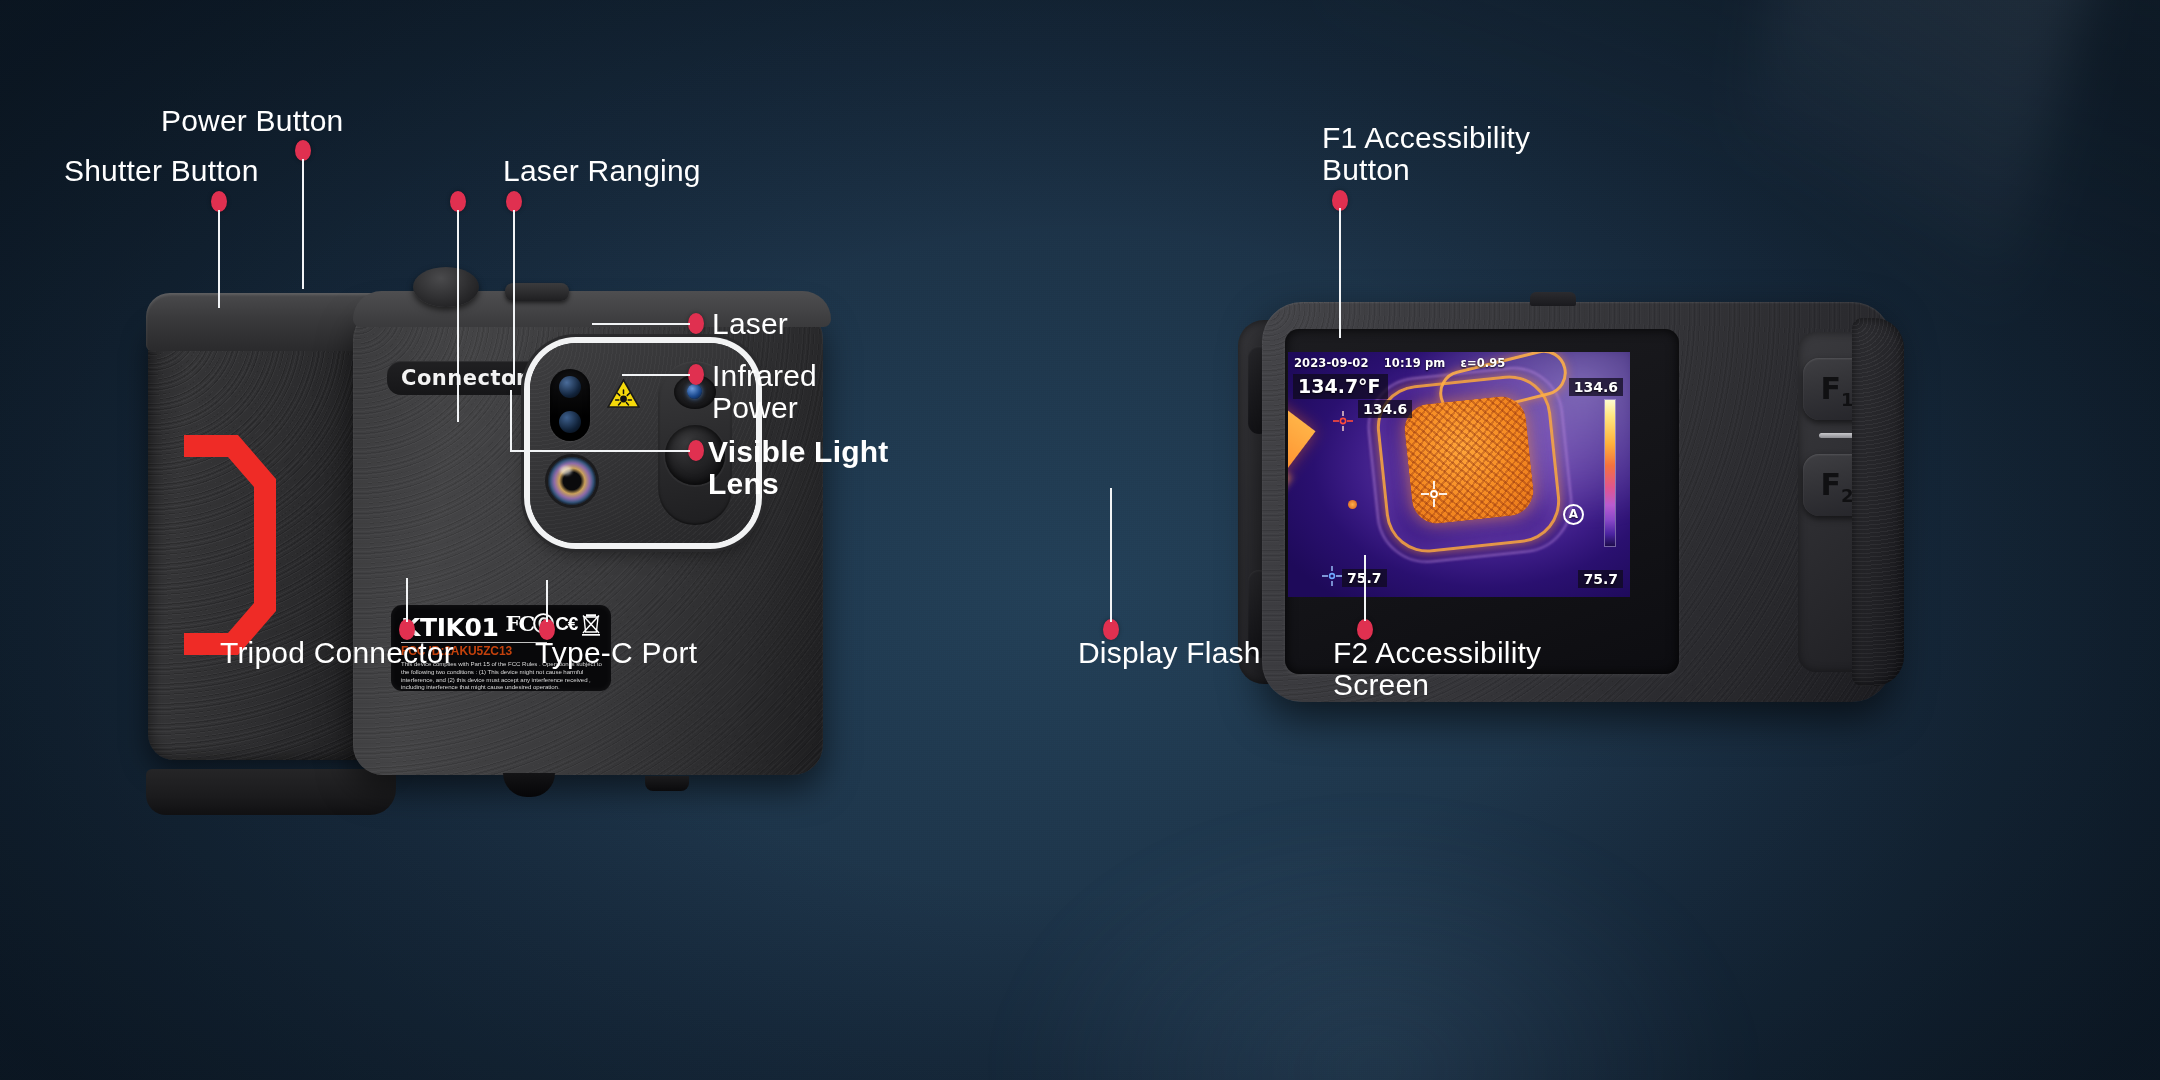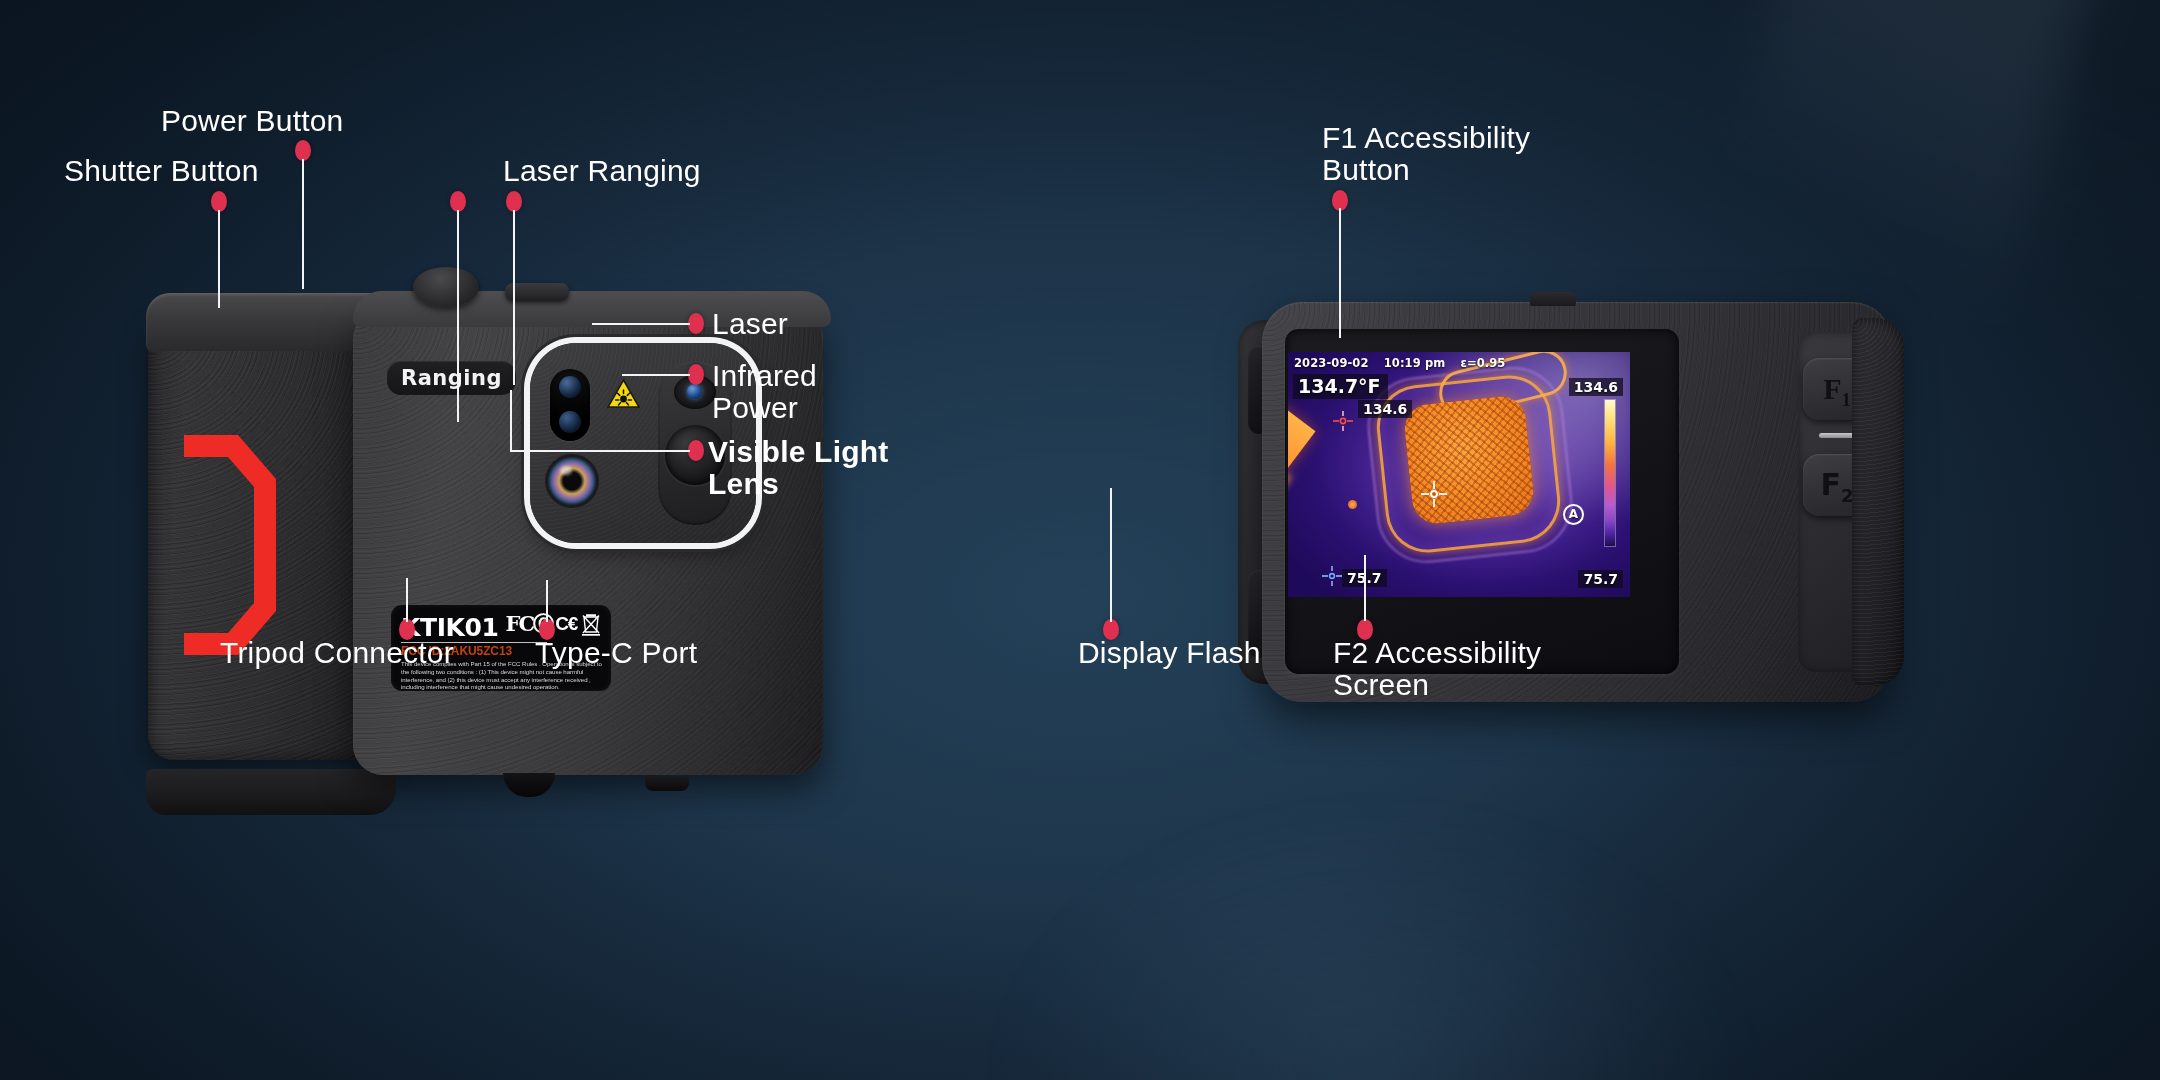--- a/index.html
+++ b/index.html
@@ -343,21 +343,21 @@
   }
   .bc-fbtn{
     position:absolute; left:5px; width:68px; height:62px;
     border-radius:16px;
     background:linear-gradient(165deg,#3f3f43 0%,#343438 40%,#25252a 100%);
     box-shadow:inset 0 1px 2px rgba(255,255,255,.12), 0 3px 6px rgba(0,0,0,.55);
     color:#101012; font-size:30px; font-weight:800; text-align:center; line-height:62px;
     font-family:"DejaVu Sans", sans-serif;
   }
   .bc-fbtn sub{ font-size:18px; }
-  .bc-f1{ top:26px;font-family:Liberation Serif, serif; }
+  .bc-f1{ top:26px; }
   .bc-f2{ top:122px; }
   .bc-fdash{
     position:absolute; left:21px; top:101px; width:36px; height:5px; border-radius:3px;
     background:linear-gradient(180deg,#c8c8cc,#8d8d92);
   }
   .bc-grip{
     position:absolute; right:-12px; top:16px; width:52px; height:368px;
     background:linear-gradient(100deg,#2e2e32,#212125 60%,#141418 100%);
     border-radius:10px 30px 30px 10px;
     box-shadow:inset 0 0 12px rgba(0,0,0,.6);
@@ -387,21 +387,21 @@
 
     <div class="fc-redmark">
       <svg width="112" height="240" viewBox="0 0 112 240">
         <path d="M8 10 L62 10 L100 54 L100 186 L62 230 L8 230 L8 208 L52 208 L78 178 L78 62 L52 32 L8 32 Z" fill="#ef2b26"></path>
       </svg>
     </div>
 
     <div class="fc-body">
       <div class="fc-body-tex"></div>
 
-      <div class="fc-logo">Ranging</div>
+      <div class="fc-logo">Connector</div>
 
       <div class="fc-flashled"></div>
 
       <div class="fc-lensmod">
         <div class="fc-lensmod-tex"></div>
 
         <div class="fc-pillA">
           <div class="fc-sensA"></div>
           <div class="fc-sensB"></div>
         </div>

